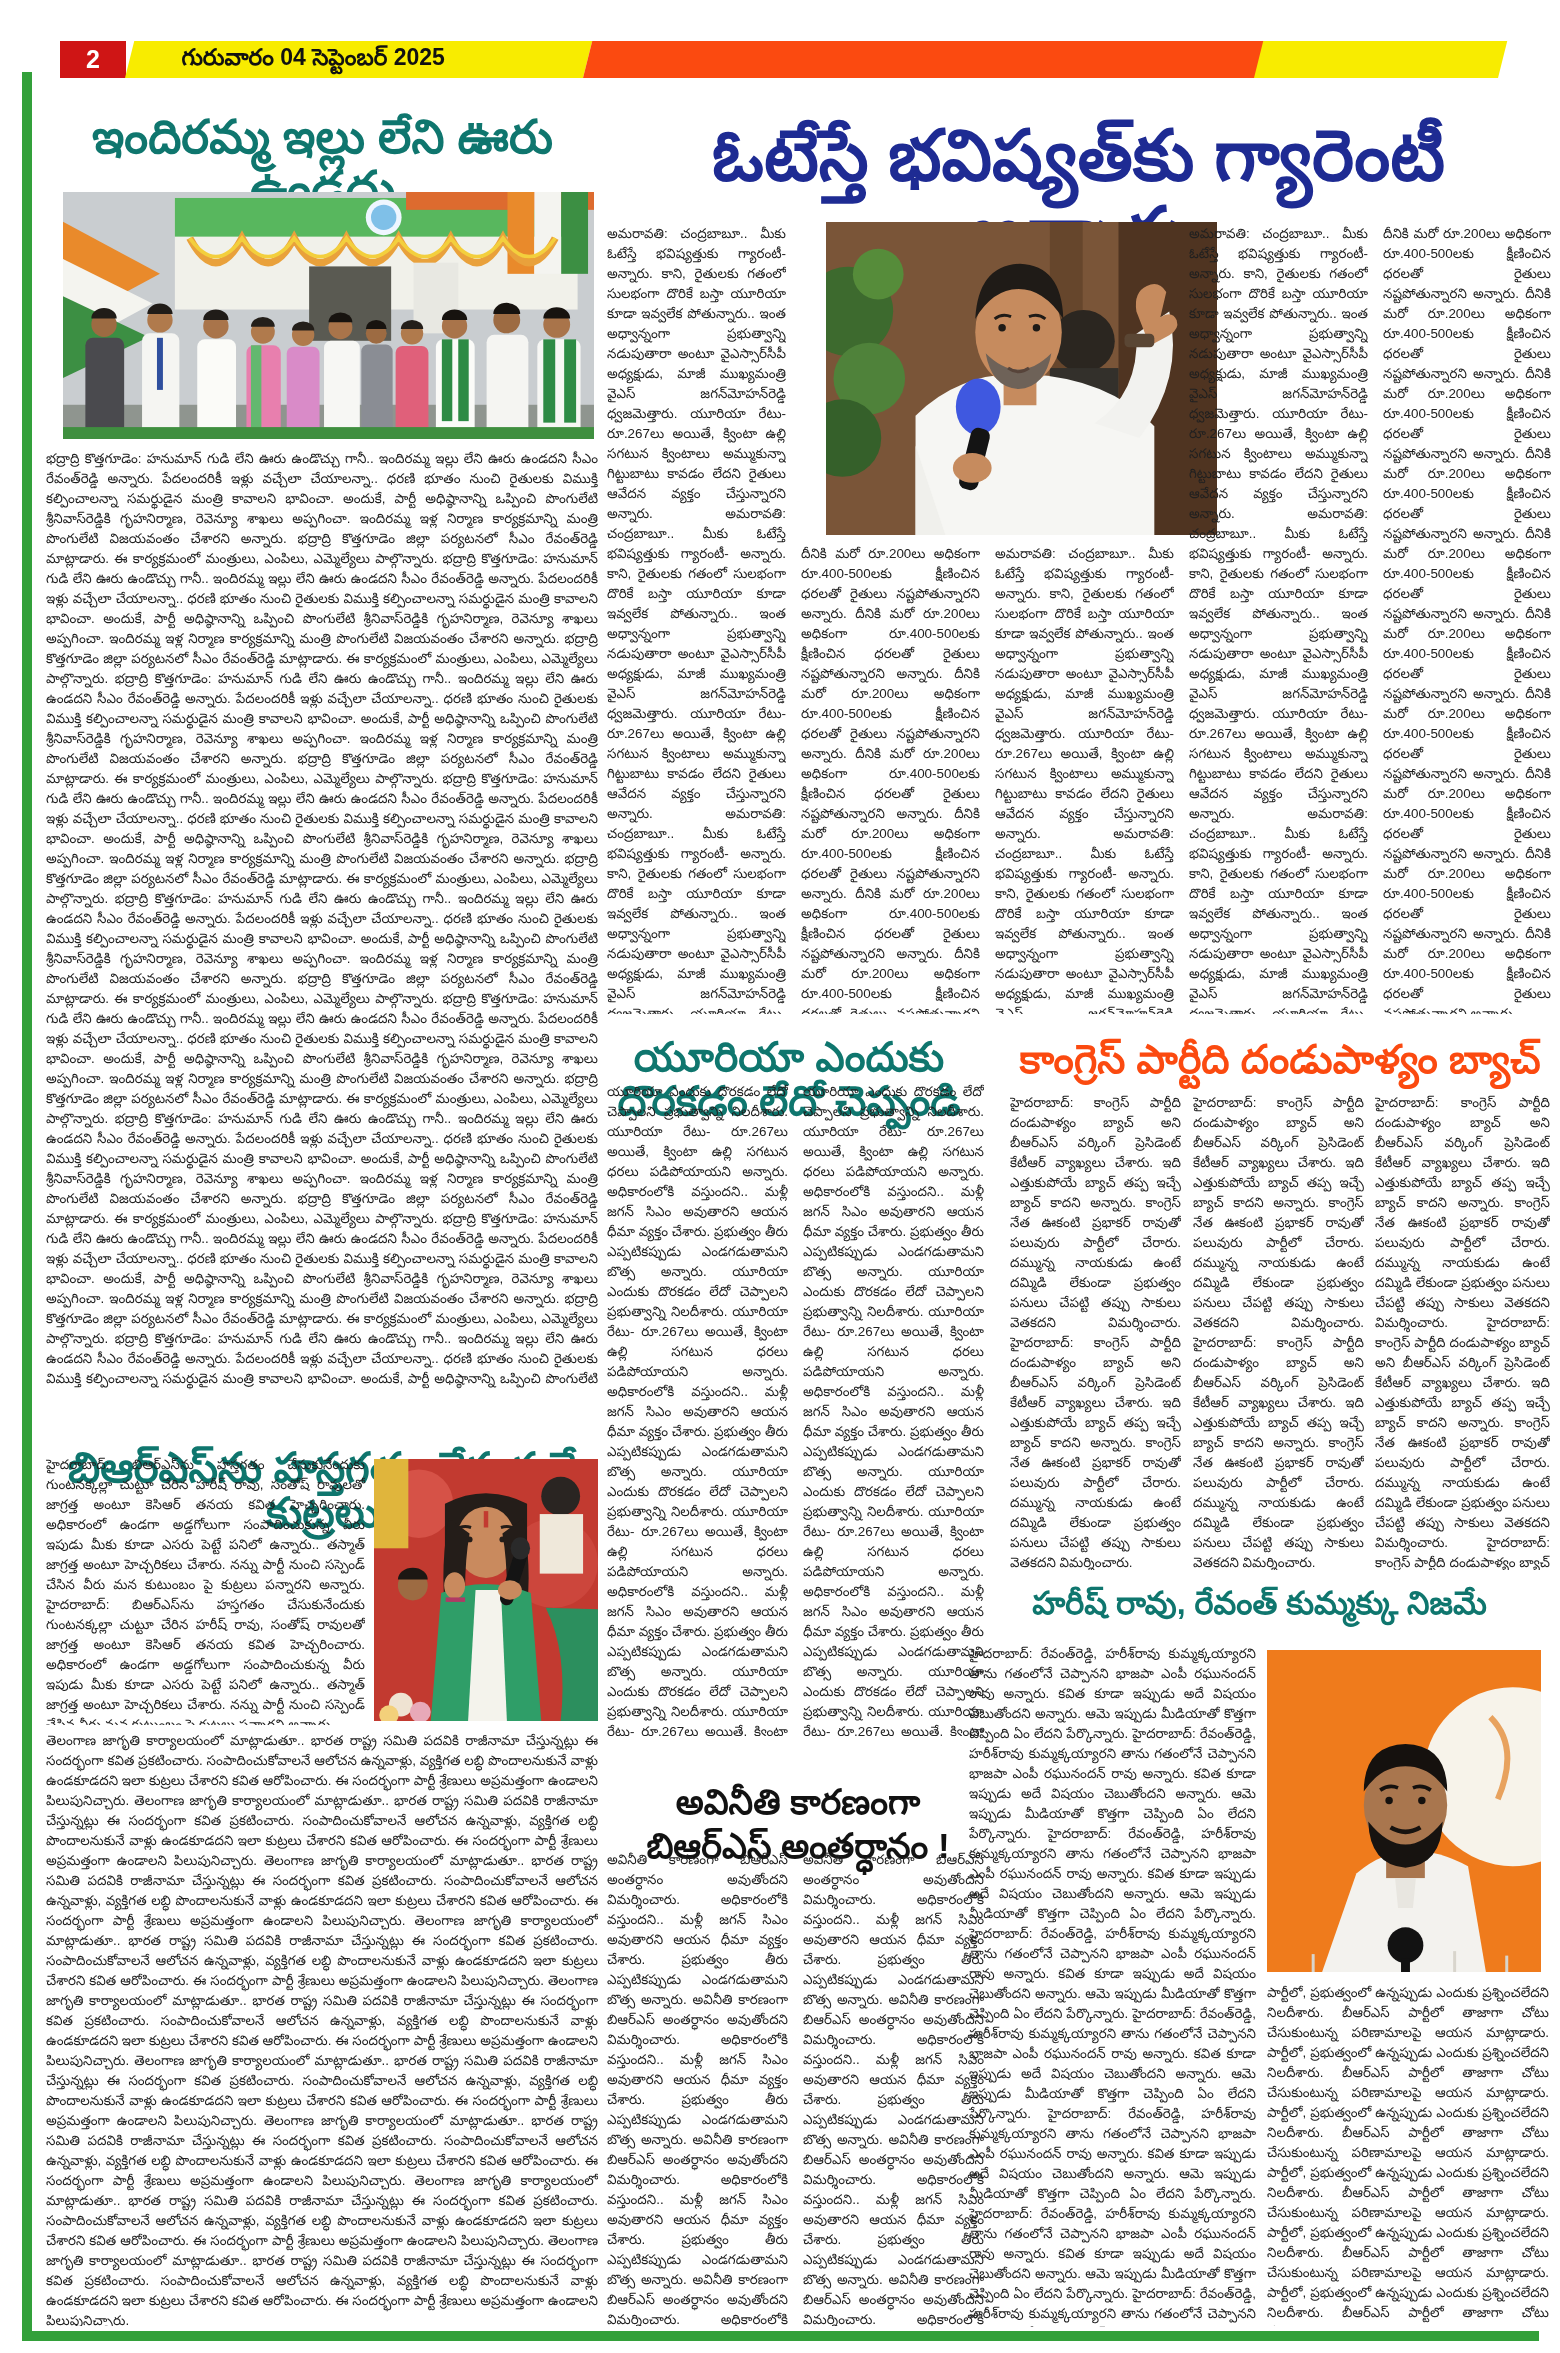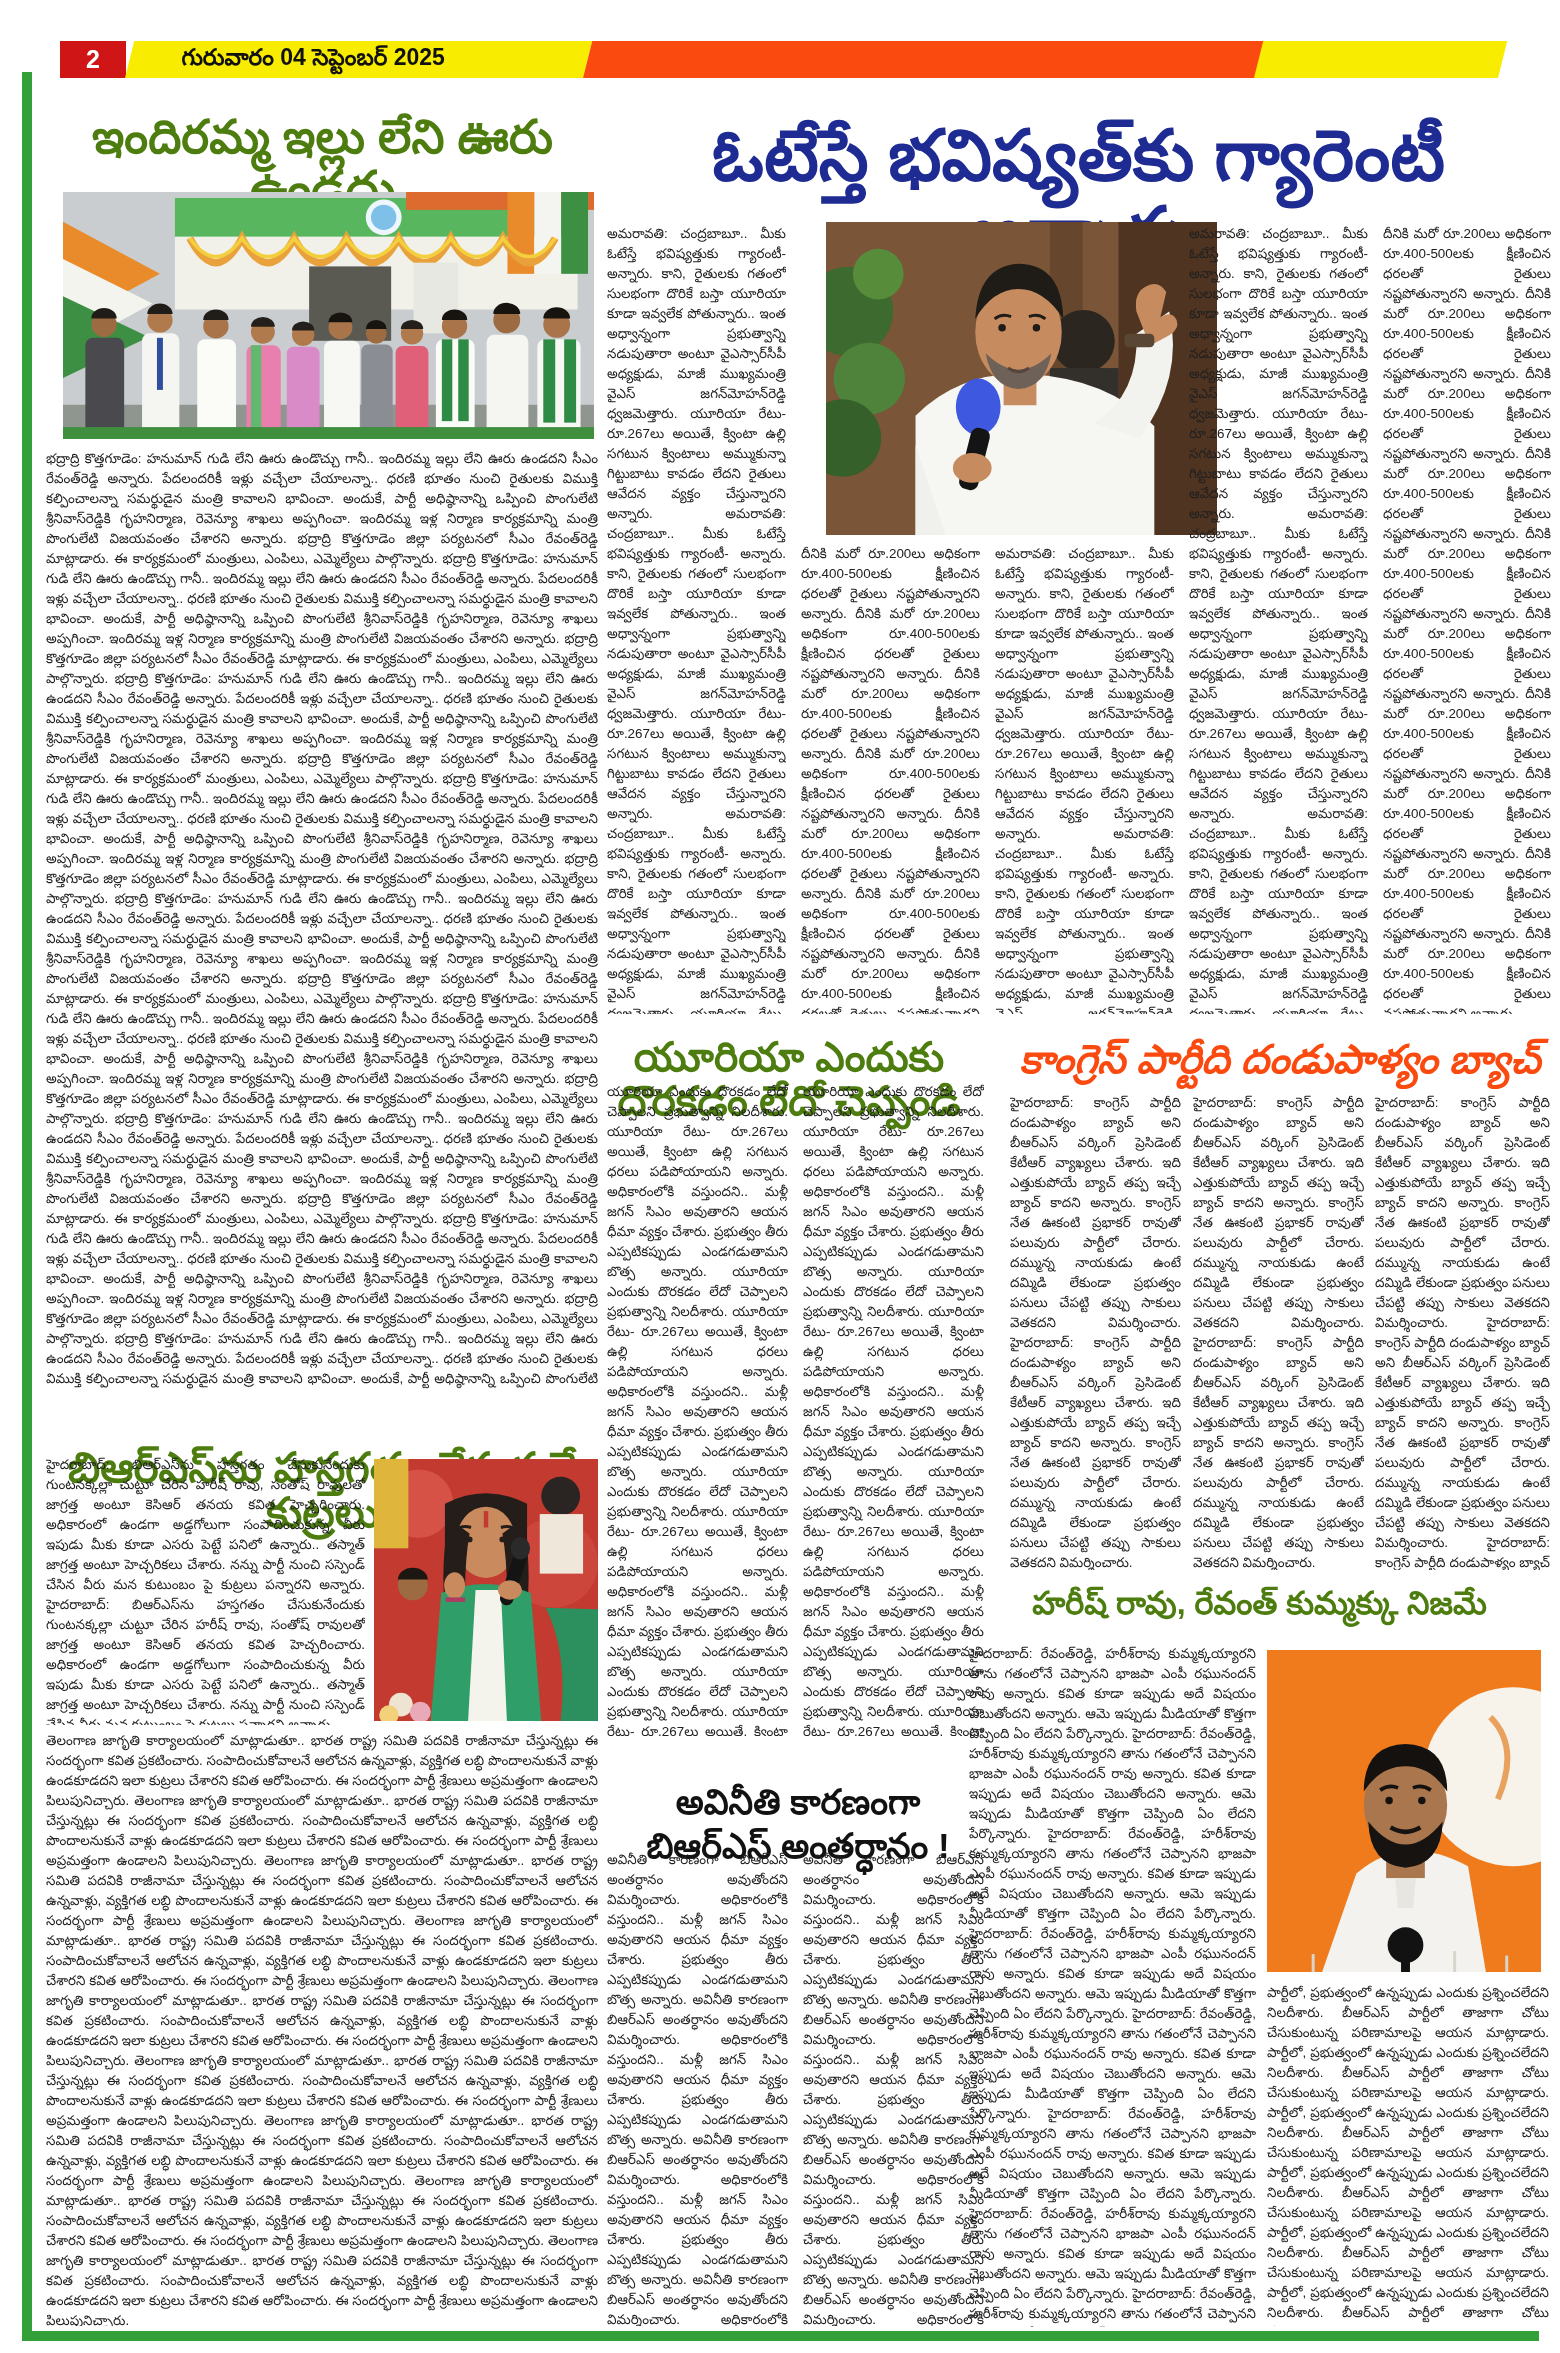--- a/index.html
+++ b/index.html
@@ -15,21 +15,21 @@
   .hdr-yellow{left:125px;top:41px;width:458px;height:37px;background:#f8ec00;
               display:flex;align-items:center;font-size:23px;font-weight:bold;color:#111;
               padding-left:52px;box-sizing:border-box;transform:skewX(-14deg);transform-origin:bottom left;}
   .hdr-yellow .dt{transform:skewX(14deg);}
   .hdr-orange{left:583px;top:41px;width:672px;height:37px;background:#fb4a10;
               transform:skewX(-14deg);transform-origin:bottom left;}
   .hdr-yellow2{left:1254px;top:41px;width:244px;height:37px;background:#f8ec00;
                transform:skewX(-14deg);transform-origin:bottom left;}
   
   .headline{font-weight:bold;text-align:center;line-height:1.08;}
-  .hl-pink{color:#4d7c0f;}
+  .hl-pink{color:#0f766e;}
   .hl-blue{color:#1e2b93;}
   .hl-orange{color:#fb4a10;}
   .hl-black{color:#121212;margin-top:28px;}
   
   .body-txt{font-size:13.4px;line-height:20px;text-align:justify;overflow:hidden;color:#202020;}
   .photo{overflow:hidden;background:#ddd;}
   .photo svg{display:block;}
 </style>
 </head>
 <body>
@@ -199,21 +199,21 @@
   <div class="abs body-txt" style="left:803px;top:1082px;width:181px;height:654px;">యూరియా ఎందుకు దొరకడం లేదో చెప్పాలని ప్రభుత్వాన్ని నిలదీశారు. యూరియా రేటు- రూ.267లు అయితే, క్వింటా ఉల్లి సగటున ధరలు పడిపోయాయని అన్నారు. అధికారంలోకి వస్తుందని.. మళ్లీ జగన్ సిఎం అవుతారని ఆయన ధీమా వ్యక్తం చేశారు. ప్రభుత్వం తీరు ఎప్పటికప్పుడు ఎండగడుతామని బొత్స అన్నారు. యూరియా ఎందుకు దొరకడం లేదో చెప్పాలని ప్రభుత్వాన్ని నిలదీశారు. యూరియా రేటు- రూ.267లు అయితే, క్వింటా ఉల్లి సగటున ధరలు పడిపోయాయని అన్నారు. అధికారంలోకి వస్తుందని.. మళ్లీ జగన్ సిఎం అవుతారని ఆయన ధీమా వ్యక్తం చేశారు. ప్రభుత్వం తీరు ఎప్పటికప్పుడు ఎండగడుతామని బొత్స అన్నారు. యూరియా ఎందుకు దొరకడం లేదో చెప్పాలని ప్రభుత్వాన్ని నిలదీశారు. యూరియా రేటు- రూ.267లు అయితే, క్వింటా ఉల్లి సగటున ధరలు పడిపోయాయని అన్నారు. అధికారంలోకి వస్తుందని.. మళ్లీ జగన్ సిఎం అవుతారని ఆయన ధీమా వ్యక్తం చేశారు. ప్రభుత్వం తీరు ఎప్పటికప్పుడు ఎండగడుతామని బొత్స అన్నారు. యూరియా ఎందుకు దొరకడం లేదో చెప్పాలని ప్రభుత్వాన్ని నిలదీశారు. యూరియా రేటు- రూ.267లు అయితే, క్వింటా ఉల్లి సగటున ధరలు పడిపోయాయని అన్నారు. అధికారంలోకి వస్తుందని.. మళ్లీ జగన్ సిఎం అవుతారని ఆయన ధీమా వ్యక్తం చేశారు. ప్రభుత్వం తీరు ఎప్పటికప్పుడు ఎండగడుతామని బొత్స అన్నారు.</div>
 
   <div class="abs headline hl-black" style="left:619px;top:1752px;width:358px;font-size:35px;line-height:1.25;">
     <div>అవినీతి కారణంగా</div>
     <div>బిఆర్ఎస్ అంతర్ధానం !</div>
   </div>
 
   <div class="abs body-txt" style="left:607px;top:1850px;width:181px;height:476px;">అవినీతి కారణంగా బిఆర్ఎస్ అంతర్ధానం అవుతోందని విమర్శించారు. అధికారంలోకి వస్తుందని.. మళ్లీ జగన్ సిఎం అవుతారని ఆయన ధీమా వ్యక్తం చేశారు. ప్రభుత్వం తీరు ఎప్పటికప్పుడు ఎండగడుతామని బొత్స అన్నారు. అవినీతి కారణంగా బిఆర్ఎస్ అంతర్ధానం అవుతోందని విమర్శించారు. అధికారంలోకి వస్తుందని.. మళ్లీ జగన్ సిఎం అవుతారని ఆయన ధీమా వ్యక్తం చేశారు. ప్రభుత్వం తీరు ఎప్పటికప్పుడు ఎండగడుతామని బొత్స అన్నారు. అవినీతి కారణంగా బిఆర్ఎస్ అంతర్ధానం అవుతోందని విమర్శించారు. అధికారంలోకి వస్తుందని.. మళ్లీ జగన్ సిఎం అవుతారని ఆయన ధీమా వ్యక్తం చేశారు. ప్రభుత్వం తీరు ఎప్పటికప్పుడు ఎండగడుతామని బొత్స అన్నారు. అవినీతి కారణంగా బిఆర్ఎస్ అంతర్ధానం అవుతోందని విమర్శించారు. అధికారంలోకి వస్తుందని.. మళ్లీ జగన్ సిఎం అవుతారని ఆయన ధీమా వ్యక్తం చేశారు. ప్రభుత్వం తీరు ఎప్పటికప్పుడు ఎండగడుతామని బొత్స అన్నారు.</div>
   <div class="abs body-txt" style="left:803px;top:1850px;width:181px;height:476px;">అవినీతి కారణంగా బిఆర్ఎస్ అంతర్ధానం అవుతోందని విమర్శించారు. అధికారంలోకి వస్తుందని.. మళ్లీ జగన్ సిఎం అవుతారని ఆయన ధీమా వ్యక్తం చేశారు. ప్రభుత్వం తీరు ఎప్పటికప్పుడు ఎండగడుతామని బొత్స అన్నారు. అవినీతి కారణంగా బిఆర్ఎస్ అంతర్ధానం అవుతోందని విమర్శించారు. అధికారంలోకి వస్తుందని.. మళ్లీ జగన్ సిఎం అవుతారని ఆయన ధీమా వ్యక్తం చేశారు. ప్రభుత్వం తీరు ఎప్పటికప్పుడు ఎండగడుతామని బొత్స అన్నారు. అవినీతి కారణంగా బిఆర్ఎస్ అంతర్ధానం అవుతోందని విమర్శించారు. అధికారంలోకి వస్తుందని.. మళ్లీ జగన్ సిఎం అవుతారని ఆయన ధీమా వ్యక్తం చేశారు. ప్రభుత్వం తీరు ఎప్పటికప్పుడు ఎండగడుతామని బొత్స అన్నారు. అవినీతి కారణంగా బిఆర్ఎస్ అంతర్ధానం అవుతోందని విమర్శించారు. అధికారంలోకి వస్తుందని.. మళ్లీ జగన్ సిఎం అవుతారని ఆయన ధీమా వ్యక్తం చేశారు. ప్రభుత్వం తీరు ఎప్పటికప్పుడు ఎండగడుతామని బొత్స అన్నారు.</div>
 
-  <div class="abs headline hl-orange" style="left:1010px;top:1038px;width:540px;font-size:40px;font-style:italic;">కాంగ్రెస్ పార్టీది దండుపాళ్యం బ్యాచ్</div>
+  <div class="abs headline hl-orange" style="left:1010px;top:1038px;width:540px;font-size:40px;">కాంగ్రెస్ పార్టీది దండుపాళ్యం బ్యాచ్</div>
 
   <div class="abs body-txt" style="left:1010px;top:1093px;width:171px;height:477px;">హైదరాబాద్: కాంగ్రెస్ పార్టీది దండుపాళ్యం బ్యాచ్ అని బీఆర్ఎస్ వర్కింగ్ ప్రెసిడెంట్ కేటీఆర్ వ్యాఖ్యలు చేశారు. ఇది ఎత్తుకుపోయే బ్యాచ్ తప్ప ఇచ్చే బ్యాచ్ కాదని అన్నారు. కాంగ్రెస్ నేత ఊకంటి ప్రభాకర్ రావుతో పలువురు పార్టీలో చేరారు. దమ్మున్న నాయకుడు ఉంటే దమ్మిడి లేకుండా ప్రభుత్వం పనులు చేపట్టి తప్పు సాకులు వెతకదని విమర్శించారు. హైదరాబాద్: కాంగ్రెస్ పార్టీది దండుపాళ్యం బ్యాచ్ అని బీఆర్ఎస్ వర్కింగ్ ప్రెసిడెంట్ కేటీఆర్ వ్యాఖ్యలు చేశారు. ఇది ఎత్తుకుపోయే బ్యాచ్ తప్ప ఇచ్చే బ్యాచ్ కాదని అన్నారు. కాంగ్రెస్ నేత ఊకంటి ప్రభాకర్ రావుతో పలువురు పార్టీలో చేరారు. దమ్మున్న నాయకుడు ఉంటే దమ్మిడి లేకుండా ప్రభుత్వం పనులు చేపట్టి తప్పు సాకులు వెతకదని విమర్శించారు.</div>
   <div class="abs body-txt" style="left:1193px;top:1093px;width:171px;height:477px;">హైదరాబాద్: కాంగ్రెస్ పార్టీది దండుపాళ్యం బ్యాచ్ అని బీఆర్ఎస్ వర్కింగ్ ప్రెసిడెంట్ కేటీఆర్ వ్యాఖ్యలు చేశారు. ఇది ఎత్తుకుపోయే బ్యాచ్ తప్ప ఇచ్చే బ్యాచ్ కాదని అన్నారు. కాంగ్రెస్ నేత ఊకంటి ప్రభాకర్ రావుతో పలువురు పార్టీలో చేరారు. దమ్మున్న నాయకుడు ఉంటే దమ్మిడి లేకుండా ప్రభుత్వం పనులు చేపట్టి తప్పు సాకులు వెతకదని విమర్శించారు. హైదరాబాద్: కాంగ్రెస్ పార్టీది దండుపాళ్యం బ్యాచ్ అని బీఆర్ఎస్ వర్కింగ్ ప్రెసిడెంట్ కేటీఆర్ వ్యాఖ్యలు చేశారు. ఇది ఎత్తుకుపోయే బ్యాచ్ తప్ప ఇచ్చే బ్యాచ్ కాదని అన్నారు. కాంగ్రెస్ నేత ఊకంటి ప్రభాకర్ రావుతో పలువురు పార్టీలో చేరారు. దమ్మున్న నాయకుడు ఉంటే దమ్మిడి లేకుండా ప్రభుత్వం పనులు చేపట్టి తప్పు సాకులు వెతకదని విమర్శించారు.</div>
   <div class="abs body-txt" style="left:1375px;top:1093px;width:175px;height:477px;">హైదరాబాద్: కాంగ్రెస్ పార్టీది దండుపాళ్యం బ్యాచ్ అని బీఆర్ఎస్ వర్కింగ్ ప్రెసిడెంట్ కేటీఆర్ వ్యాఖ్యలు చేశారు. ఇది ఎత్తుకుపోయే బ్యాచ్ తప్ప ఇచ్చే బ్యాచ్ కాదని అన్నారు. కాంగ్రెస్ నేత ఊకంటి ప్రభాకర్ రావుతో పలువురు పార్టీలో చేరారు. దమ్మున్న నాయకుడు ఉంటే దమ్మిడి లేకుండా ప్రభుత్వం పనులు చేపట్టి తప్పు సాకులు వెతకదని విమర్శించారు. హైదరాబాద్: కాంగ్రెస్ పార్టీది దండుపాళ్యం బ్యాచ్ అని బీఆర్ఎస్ వర్కింగ్ ప్రెసిడెంట్ కేటీఆర్ వ్యాఖ్యలు చేశారు. ఇది ఎత్తుకుపోయే బ్యాచ్ తప్ప ఇచ్చే బ్యాచ్ కాదని అన్నారు. కాంగ్రెస్ నేత ఊకంటి ప్రభాకర్ రావుతో పలువురు పార్టీలో చేరారు. దమ్మున్న నాయకుడు ఉంటే దమ్మిడి లేకుండా ప్రభుత్వం పనులు చేపట్టి తప్పు సాకులు వెతకదని విమర్శించారు. హైదరాబాద్: కాంగ్రెస్ పార్టీది దండుపాళ్యం బ్యాచ్ అని బీఆర్ఎస్ వర్కింగ్ ప్రెసిడెంట్ కేటీఆర్ వ్యాఖ్యలు చేశారు. ఇది ఎత్తుకుపోయే బ్యాచ్ తప్ప ఇచ్చే బ్యాచ్ కాదని అన్నారు. కాంగ్రెస్ నేత ఊకంటి ప్రభాకర్ రావుతో పలువురు పార్టీలో చేరారు. దమ్మున్న నాయకుడు ఉంటే దమ్మిడి లేకుండా ప్రభుత్వం పనులు చేపట్టి తప్పు సాకులు వెతకదని విమర్శించారు.</div>
 
   <div class="abs headline hl-pink" style="left:969px;top:1586px;width:581px;font-size:32px;">హరీష్ రావు, రేవంత్ కుమ్మక్కు నిజమే</div>
 
   <div class="abs body-txt" style="left:969px;top:1644px;width:287px;height:683px;">హైదరాబాద్: రేవంత్‌రెడ్డి, హరీశ్‌రావు కుమ్మక్కయ్యారని తాను గతంలోనే చెప్పానని భాజపా ఎంపీ రఘునందన్ రావు అన్నారు. కవిత కూడా ఇప్పుడు అదే విషయం చెబుతోందని అన్నారు. ఆమె ఇప్పుడు మీడియాతో కొత్తగా చెప్పింది ఏం లేదని పేర్కొన్నారు. హైదరాబాద్: రేవంత్‌రెడ్డి, హరీశ్‌రావు కుమ్మక్కయ్యారని తాను గతంలోనే చెప్పానని భాజపా ఎంపీ రఘునందన్ రావు అన్నారు. కవిత కూడా ఇప్పుడు అదే విషయం చెబుతోందని అన్నారు. ఆమె ఇప్పుడు మీడియాతో కొత్తగా చెప్పింది ఏం లేదని పేర్కొన్నారు. హైదరాబాద్: రేవంత్‌రెడ్డి, హరీశ్‌రావు కుమ్మక్కయ్యారని తాను గతంలోనే చెప్పానని భాజపా ఎంపీ రఘునందన్ రావు అన్నారు. కవిత కూడా ఇప్పుడు అదే విషయం చెబుతోందని అన్నారు. ఆమె ఇప్పుడు మీడియాతో కొత్తగా చెప్పింది ఏం లేదని పేర్కొన్నారు. హైదరాబాద్: రేవంత్‌రెడ్డి, హరీశ్‌రావు కుమ్మక్కయ్యారని తాను గతంలోనే చెప్పానని భాజపా ఎంపీ రఘునందన్ రావు అన్నారు. కవిత కూడా ఇప్పుడు అదే విషయం చెబుతోందని అన్నారు. ఆమె ఇప్పుడు మీడియాతో కొత్తగా చెప్పింది ఏం లేదని పేర్కొన్నారు. హైదరాబాద్: రేవంత్‌రెడ్డి, హరీశ్‌రావు కుమ్మక్కయ్యారని తాను గతంలోనే చెప్పానని భాజపా ఎంపీ రఘునందన్ రావు అన్నారు. కవిత కూడా ఇప్పుడు అదే విషయం చెబుతోందని అన్నారు. ఆమె ఇప్పుడు మీడియాతో కొత్తగా చెప్పింది ఏం లేదని పేర్కొన్నారు. హైదరాబాద్: రేవంత్‌రెడ్డి, హరీశ్‌రావు కుమ్మక్కయ్యారని తాను గతంలోనే చెప్పానని భాజపా ఎంపీ రఘునందన్ రావు అన్నారు. కవిత కూడా ఇప్పుడు అదే విషయం చెబుతోందని అన్నారు. ఆమె ఇప్పుడు మీడియాతో కొత్తగా చెప్పింది ఏం లేదని పేర్కొన్నారు. హైదరాబాద్: రేవంత్‌రెడ్డి, హరీశ్‌రావు కుమ్మక్కయ్యారని తాను గతంలోనే చెప్పానని భాజపా ఎంపీ రఘునందన్ రావు అన్నారు. కవిత కూడా ఇప్పుడు అదే విషయం చెబుతోందని అన్నారు. ఆమె ఇప్పుడు మీడియాతో కొత్తగా చెప్పింది ఏం లేదని పేర్కొన్నారు. హైదరాబాద్: రేవంత్‌రెడ్డి, హరీశ్‌రావు కుమ్మక్కయ్యారని తాను గతంలోనే చెప్పానని భాజపా ఎంపీ రఘునందన్ రావు అన్నారు. కవిత కూడా ఇప్పుడు అదే విషయం చెబుతోందని అన్నారు. ఆమె ఇప్పుడు మీడియాతో కొత్తగా చెప్పింది ఏం లేదని పేర్కొన్నారు.</div>
 
   <div class="abs photo" style="left:1267px;top:1650px;width:274px;height:322px;">

